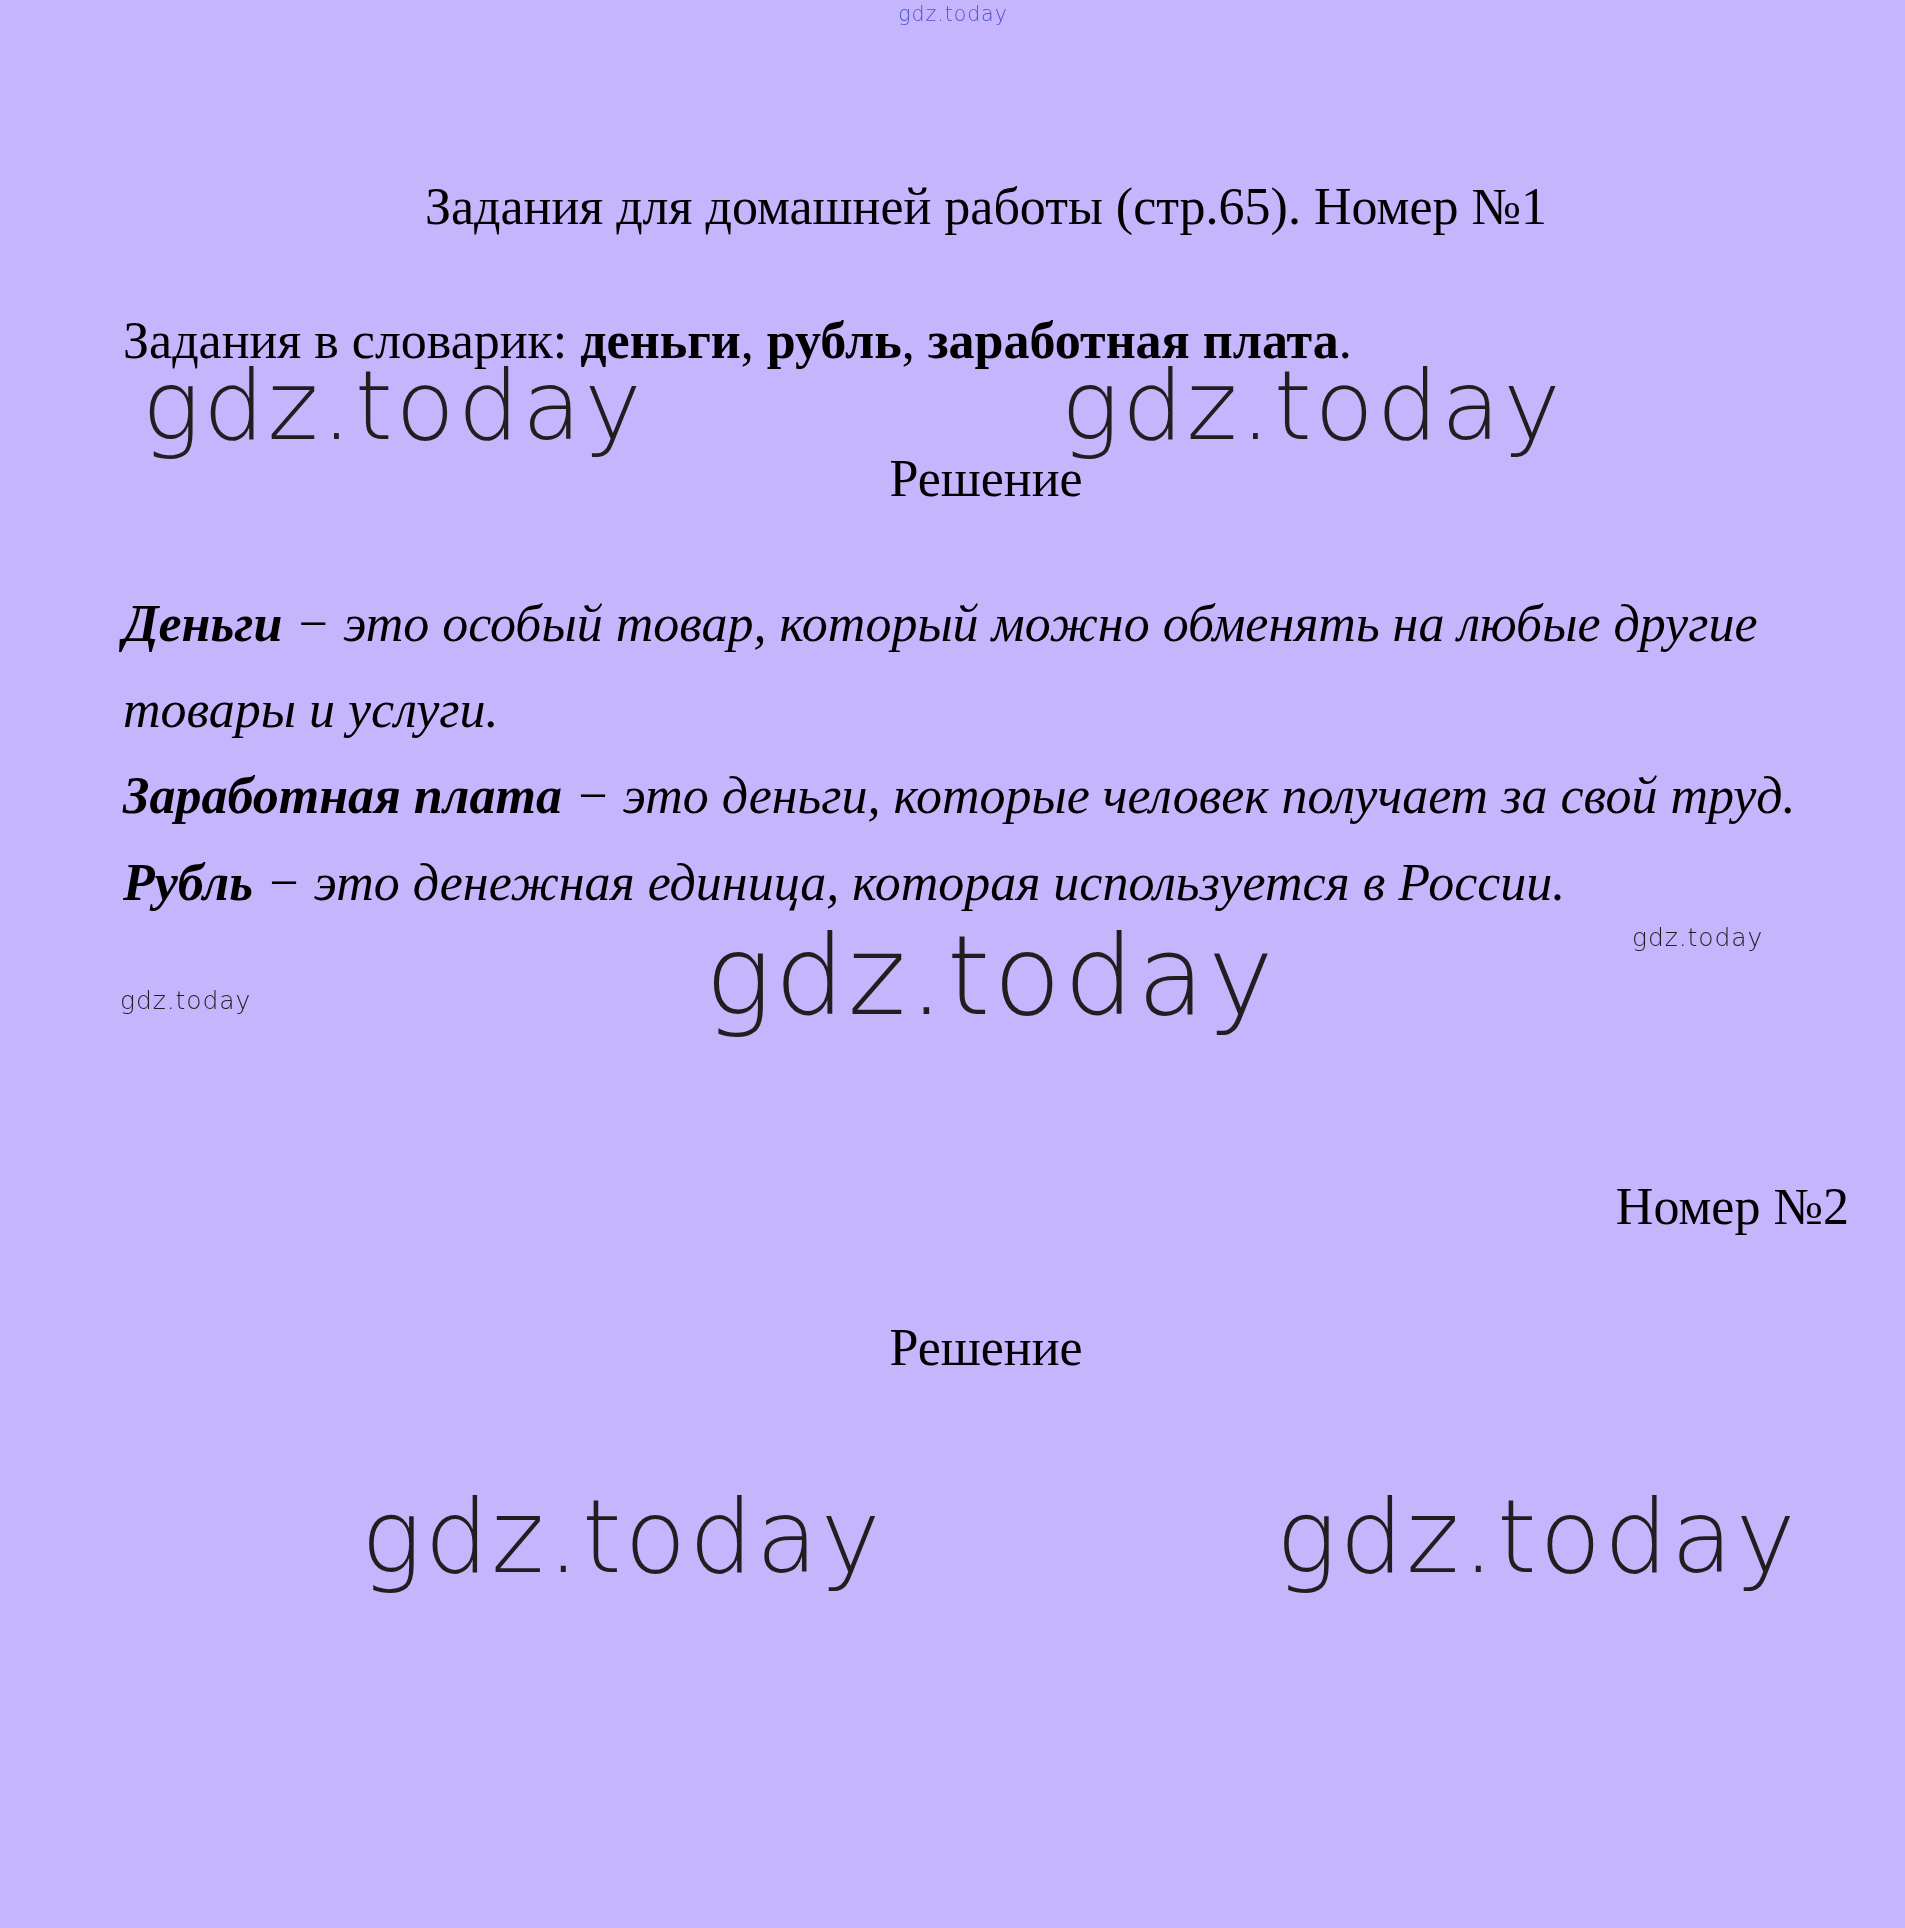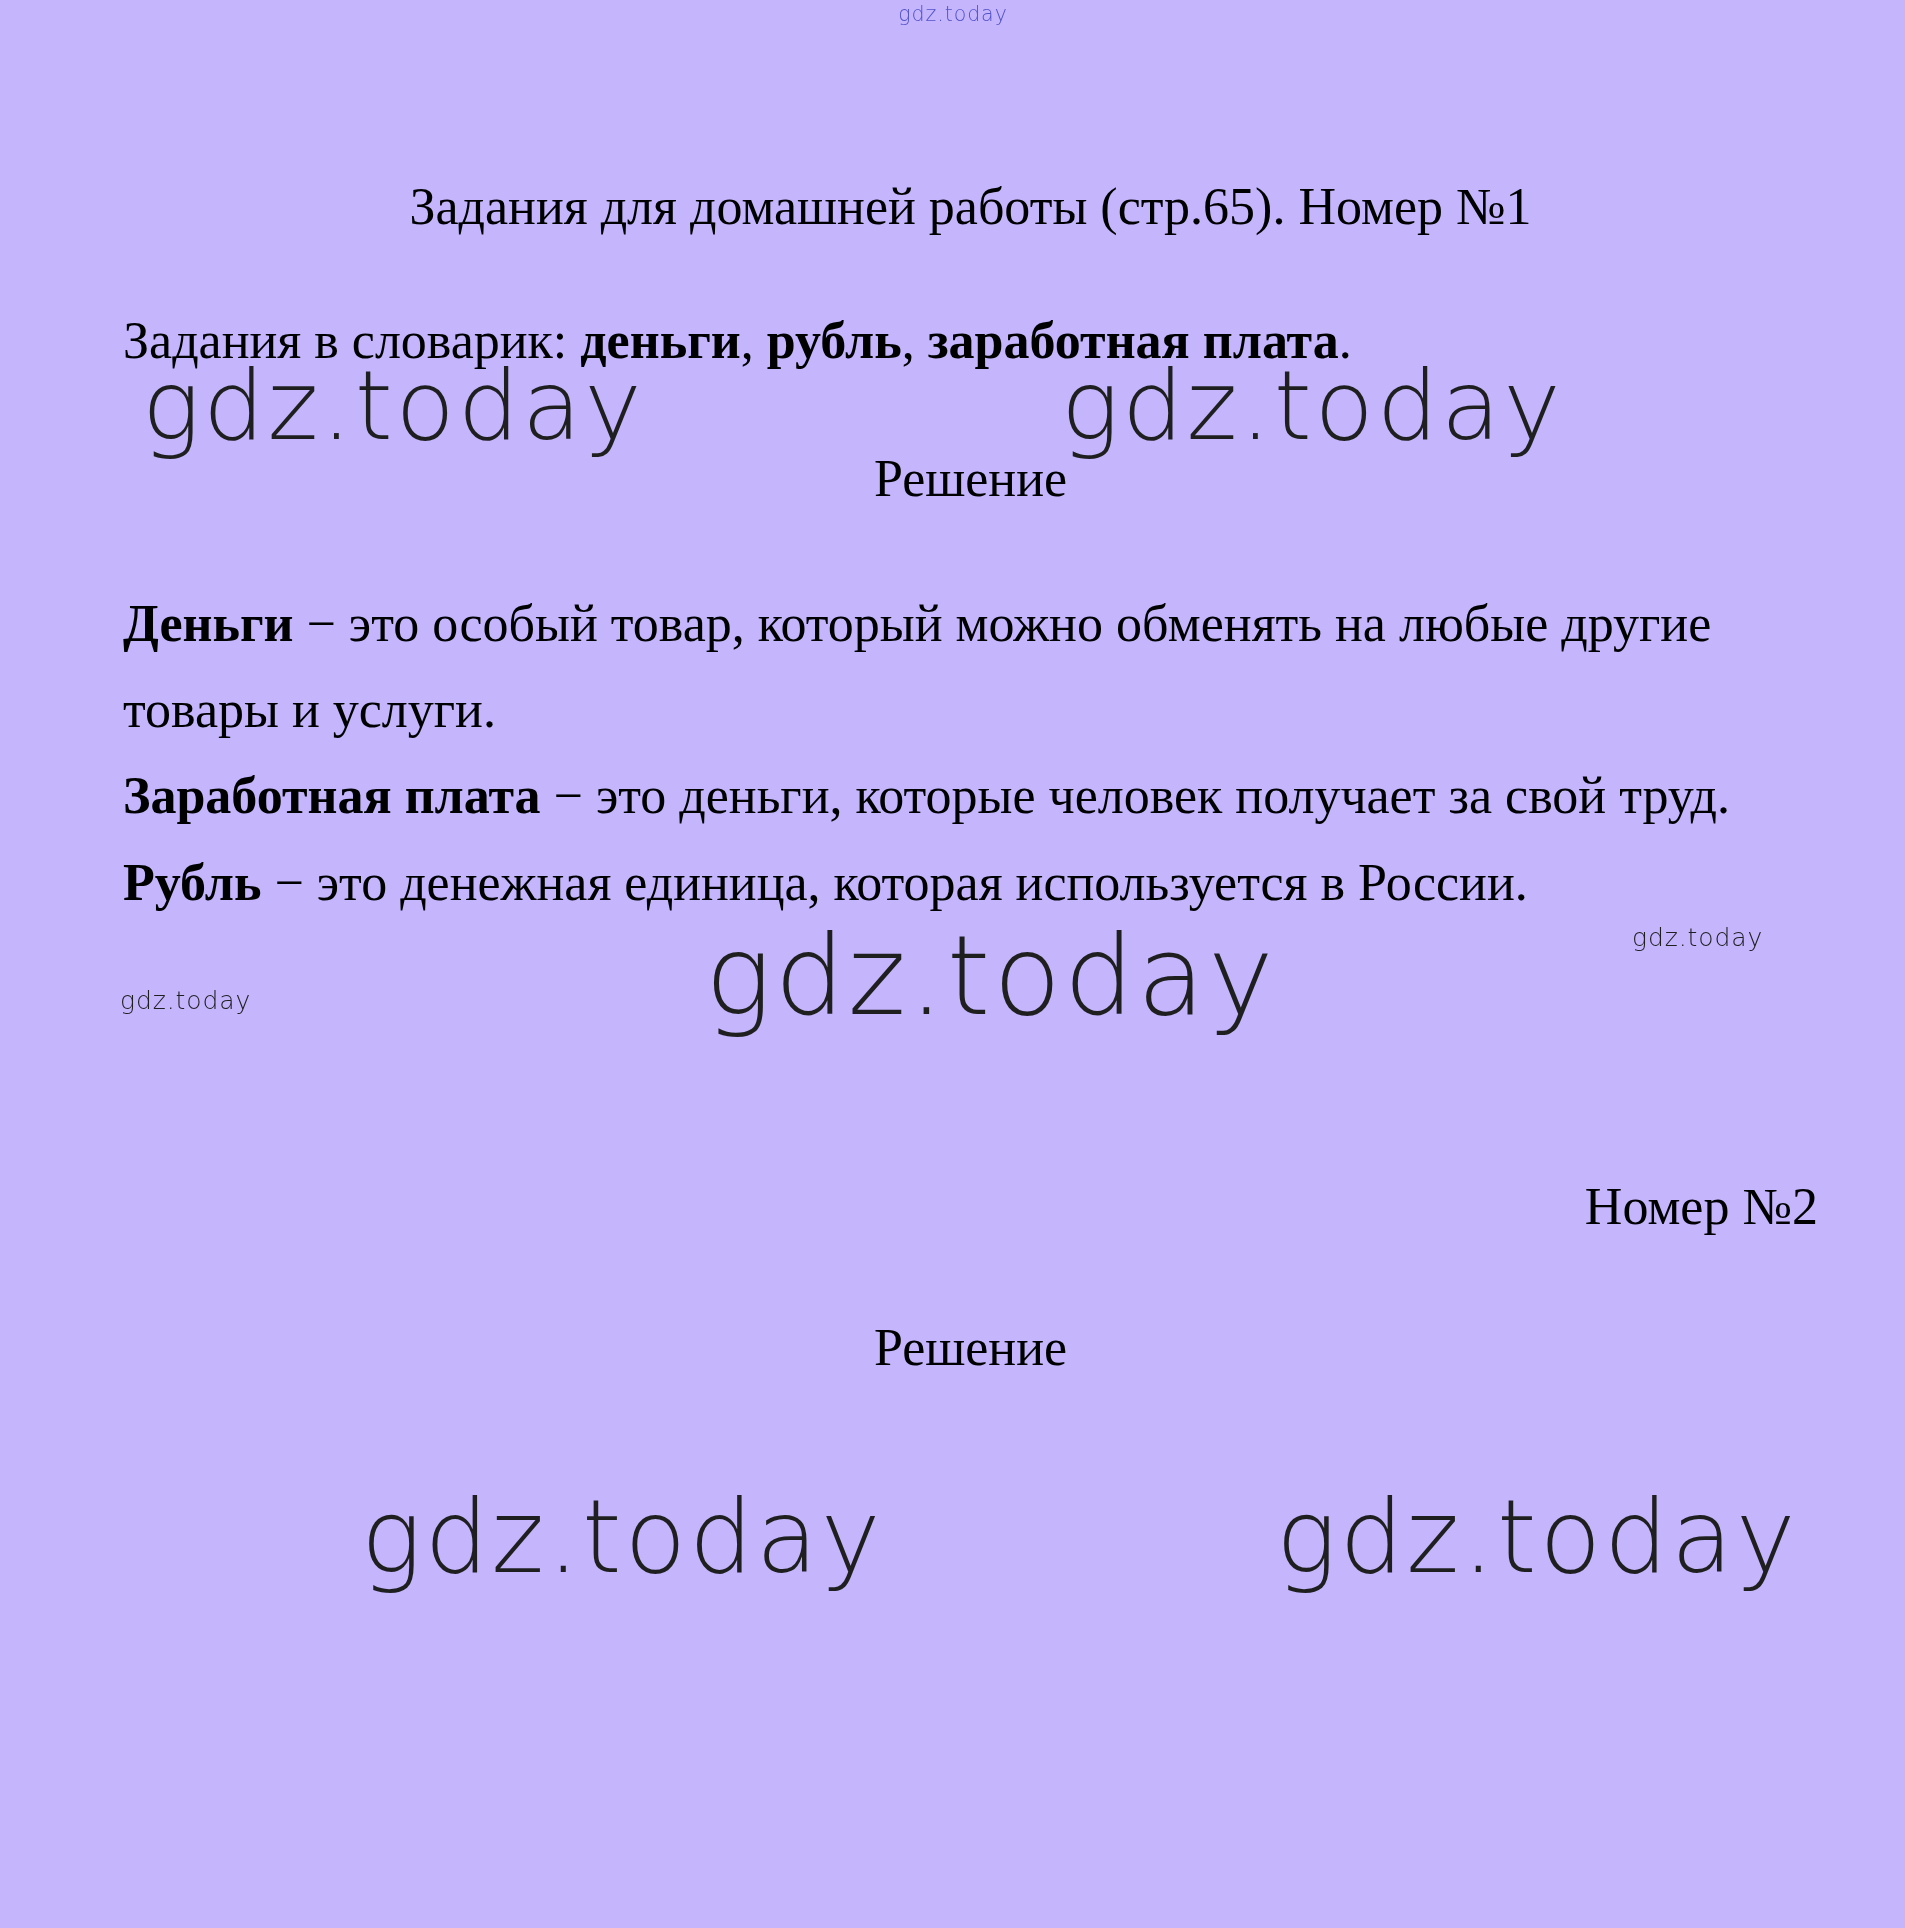--- a/index.html
+++ b/index.html
@@ -10,21 +10,21 @@
   .page {
     position: relative;
     width: 1906px;
     height: 1928px;
     background: #c4b5fd;
     font-family: "Liberation Serif", serif;
     color: #000000;
     overflow: hidden;
   }
   .content {
-    padding: 173px 88px 0 123px;
+    padding: 173px 57px 0 123px;
   }
   .title {
     font-size: 52px;
     font-weight: normal;
     text-align: center;
     margin: 0;
     line-height: 1.3;
   }
   .task1 {
     font-size: 52px;
@@ -36,20 +36,21 @@
     text-align: center;
     margin: 67px 0 0 0;
   }
   .defs {
     margin-top: 73px;
     font-size: 52px;
     line-height: 1.66;
   }
   .defs p {
     margin: 0;
+    font-style: italic;
   }
   .num2 {
     font-size: 52px;
     text-align: right;
     margin: 251px 0 0 0;
     font-weight: normal;
   }
   .task2 {
     font-size: 52px;
     margin: 58px 0 0 0;

